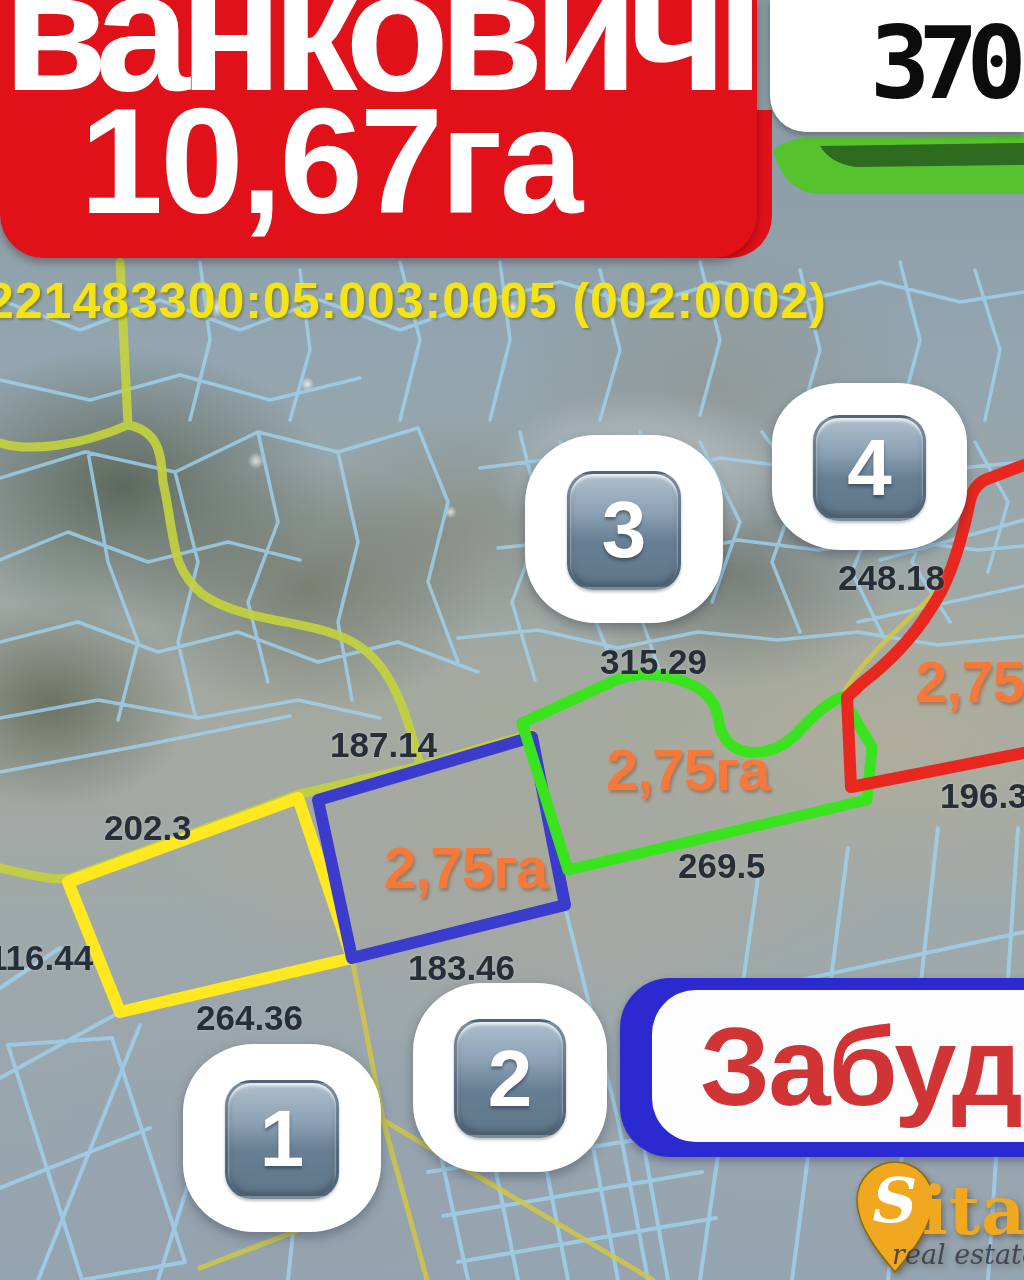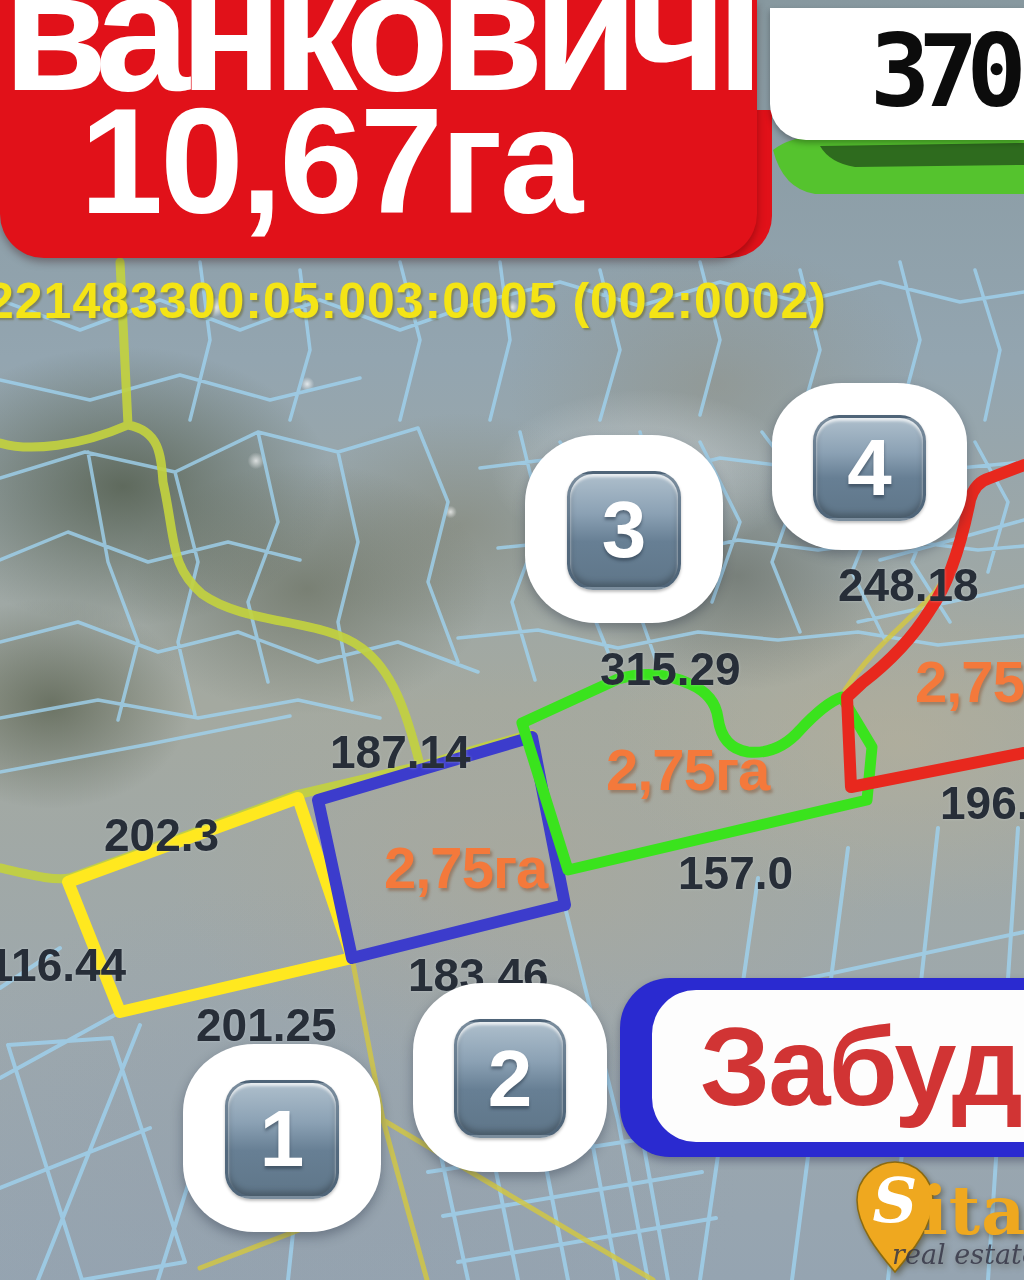--- a/index.html
+++ b/index.html
@@ -33,33 +33,33 @@
   .banner{position:absolute;left:0;top:0;width:757px;height:258px;background:#e11119;
     border-radius:0 0 44px 44px;z-index:7;box-shadow:0 4px 8px rgba(40,0,0,.35);}
   .banner-step{position:absolute;left:580px;top:110px;width:192px;height:148px;background:#e11119;
     border-radius:0 0 42px 42px;z-index:7;}
   .banner-line1{position:absolute;left:0;top:-54px;width:757px;text-align:center;
     font-size:170px;line-height:170px;font-weight:bold;color:#fff;letter-spacing:-10px;white-space:nowrap;z-index:8;}
   .banner-line2{position:absolute;left:0;top:86px;width:660px;text-align:center;
     font-size:150px;line-height:150px;font-weight:bold;color:#fff;letter-spacing:-3px;white-space:nowrap;z-index:8;}
 
   
-  .pricebox{position:absolute;left:770px;top:8px;width:254px;height:132px;background:#fff;
+  .pricebox{position:absolute;left:770px;top:0;width:254px;height:132px;background:#fff;
     border-radius:0 0 0 36px;z-index:8;box-shadow:0 3px 6px rgba(0,0,0,.3);}
   .price{position:absolute;left:100px;top:14px;font-family:"DejaVu Sans Mono",monospace;
     font-weight:bold;font-size:100px;line-height:100px;letter-spacing:-12px;color:#0c0c0c;white-space:nowrap;}
 
   
   .cad{position:absolute;font-weight:bold;color:#f4e416;white-space:nowrap;z-index:3;
     text-shadow:2px 2px 2px rgba(90,80,0,.4);}
   .cad1{left:-14px;top:272px;font-size:50px;letter-spacing:1px;}
   .cad2{left:148px;top:362px;font-size:50px;letter-spacing:1px;}
 
   
-  .meas{position:absolute;font-weight:bold;font-size:46px;color:#272e38;z-index:4;white-space:nowrap;
+  .meas{position:absolute;font-weight:bold;font-size:35px;color:#272e38;z-index:4;white-space:nowrap;
     text-shadow:0 0 3px rgba(220,228,235,.45);}
 
   
   .area-label{position:absolute;font-weight:bold;font-size:58px;color:#f4793b;z-index:4;white-space:nowrap;
     text-shadow:2px 3px 3px rgba(120,50,10,.35);letter-spacing:-1px;}
 
   
   .badge{position:absolute;background:#fff;border-radius:36%;z-index:6;
     box-shadow:0 5px 12px rgba(25,35,55,.35);}
   .plate{position:absolute;left:21%;top:19%;width:55%;height:60%;
@@ -115,23 +115,23 @@
     <path d="M820,146 L1024,143 L1024,165 L855,167 Q830,163 820,146 Z" fill="#2e6b1e"></path>
   </svg>
 
   <div class="cad cad1">221483300:05:003:0005 (002:0002)</div>
 
   <div class="meas" style="left:600px;top:642px">315.29</div>
   <div class="meas" style="left:838px;top:558px">248.18</div>
   <div class="meas" style="left:330px;top:725px">187.14</div>
   <div class="meas" style="left:104px;top:808px">202.3</div>
   <div class="meas" style="left:-12px;top:938px">116.44</div>
-  <div class="meas" style="left:196px;top:998px">201.25</div>
+  <div class="meas" style="left:196px;top:998px">264.36</div>
   <div class="meas" style="left:408px;top:948px">183.46</div>
-  <div class="meas" style="left:678px;top:846px">157.0</div>
+  <div class="meas" style="left:678px;top:846px">269.5</div>
   <div class="meas" style="left:940px;top:776px">196.3</div>
 
   <div class="area-label" style="left:384px;top:834px">2,75га</div>
   <div class="area-label" style="left:606px;top:736px">2,75га</div>
   <div class="area-label" style="left:915px;top:648px">2,75га</div>
 
   <div class="badge" style="left:183px;top:1044px;width:198px;height:188px">
     <div class="plate">
         <span>1</span>
       </div>

